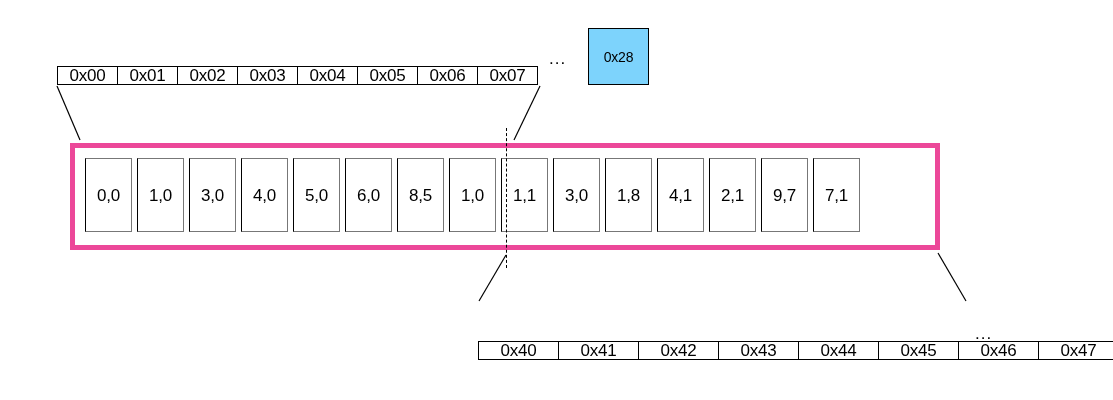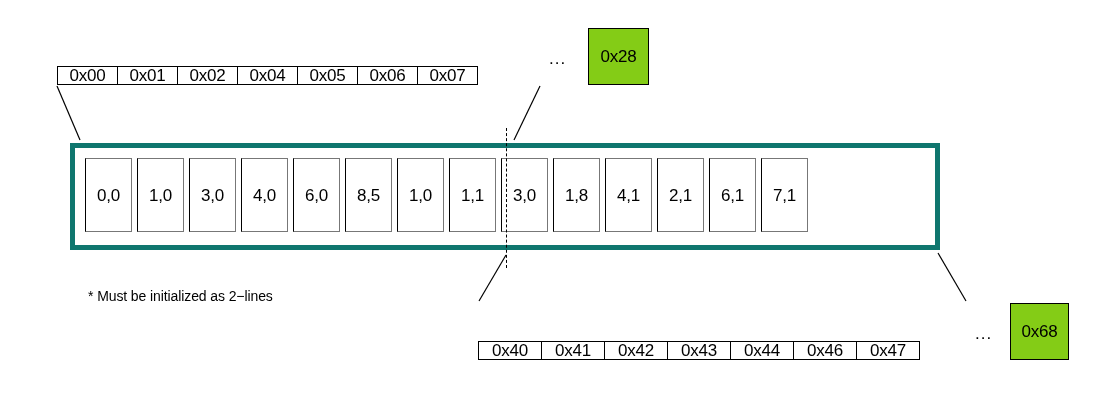--- a/index.html
+++ b/index.html
@@ -43,46 +43,46 @@
     font-size: 17px;
     line-height: 1;
     letter-spacing: 1px;
     color: #000000;
     user-select: none;
   }
   .addr-cell-solo {
     position: absolute;
     box-sizing: border-box;
     border: 1px solid #000000;
-    background: #84cc16;
+    background: #7dd3fc;
     display: flex;
     align-items: center;
     justify-content: center;
-    font-size: 17px;
+    font-size: 14px;
     line-height: 1;
     letter-spacing: -0.2px;
   }
 
   
   #top-strip { left: 57px; top: 28px; height: 57px; }
   #top-strip .addr-cell { width: 61px; }
 
   
   #bottom-strip { left: 478px; top: 303px; height: 57px; }
-  #bottom-strip .addr-cell { width: 64px; }
+  #bottom-strip .addr-cell { width: 81px; }
 
   
   #cache-bar {
     position: absolute;
     left: 70px;
     top: 143px;
     width: 870px;
     height: 107px;
     box-sizing: border-box;
-    border: 5px solid #0f766e;
+    border: 5px solid #ec4899;
     background: #ffffff;
   }
   #cache-cells {
     position: absolute;
     left: 10px;
     top: 10px;
     display: flex;
     gap: 5px;
   }
   .cache-cell {
@@ -134,20 +134,21 @@
 </style>
 </head>
 <body>
 
 <div id="canvas">
 
   <div id="top-strip" class="addr-strip">
     <div class="addr-cell">0x00</div>
     <div class="addr-cell">0x01</div>
     <div class="addr-cell">0x02</div>
+    <div class="addr-cell">0x03</div>
     <div class="addr-cell">0x04</div>
     <div class="addr-cell">0x05</div>
     <div class="addr-cell">0x06</div>
     <div class="addr-cell">0x07</div>
   </div>
 
   <div class="ellipsis" style="left:549px; top:50px;">...</div>
 
   <div class="addr-cell-solo" style="left:588px; top:28px; width:61px; height:57px;">0x28</div>
 
@@ -157,44 +158,44 @@
     <line x1="506" y1="255" x2="479" y2="301"></line>
     <line x1="938" y1="253" x2="966" y2="301"></line>
   </svg>
 
   <div id="cache-bar">
     <div id="cache-cells">
       <div class="cache-cell">0,0</div>
       <div class="cache-cell">1,0</div>
       <div class="cache-cell">3,0</div>
       <div class="cache-cell">4,0</div>
+      <div class="cache-cell">5,0</div>
       <div class="cache-cell">6,0</div>
       <div class="cache-cell">8,5</div>
       <div class="cache-cell">1,0</div>
       <div class="cache-cell">1,1</div>
       <div class="cache-cell">3,0</div>
       <div class="cache-cell">1,8</div>
       <div class="cache-cell">4,1</div>
       <div class="cache-cell">2,1</div>
-      <div class="cache-cell">6,1</div>
+      <div class="cache-cell">9,7</div>
       <div class="cache-cell">7,1</div>
     </div>
   </div>
 
   <div id="line-divider"></div>
 
-  <div id="footnote">* Must be initialized as 2−lines</div>
 
   <div id="bottom-strip" class="addr-strip">
     <div class="addr-cell">0x40</div>
     <div class="addr-cell">0x41</div>
     <div class="addr-cell">0x42</div>
     <div class="addr-cell">0x43</div>
     <div class="addr-cell">0x44</div>
+    <div class="addr-cell">0x45</div>
     <div class="addr-cell">0x46</div>
     <div class="addr-cell">0x47</div>
   </div>
 
   <div class="ellipsis" style="left:975px; top:325px;">...</div>
 
-  <div class="addr-cell-solo" style="left:1010px; top:303px; width:59px; height:57px;">0x68</div>
 
 </div>
 
 </body></html>

